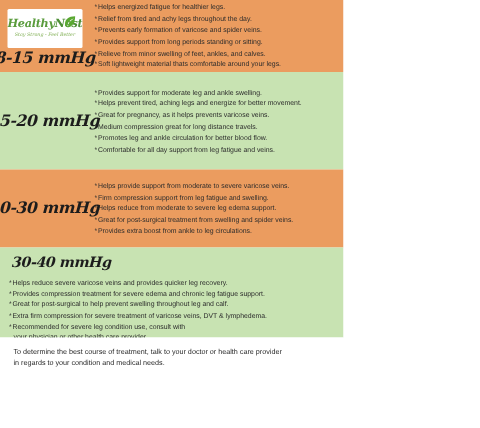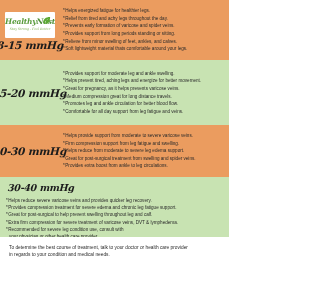--- a/index.html
+++ b/index.html
@@ -116,21 +116,21 @@
     font-size: 4.6px;
     line-height: 7.6px;
     color: #2b2b2b;
     white-space: nowrap;
     letter-spacing: 0px;
   }
   .bullets li::before {
     content: "*";
     margin-right: 0.5px;
   }
-  .band1 { height: 60px; }
+  .band1 { height: 48px; }
   .band2 { height: 65px; }
   .band3 { height: 52px; }
   .band4 {
     height: 60px;
     display: block;
     padding: 5px 6px 2px 6px;
   }
   .band4 .mmhg {
     display: block;
     margin: 0 0 4px 2px;

